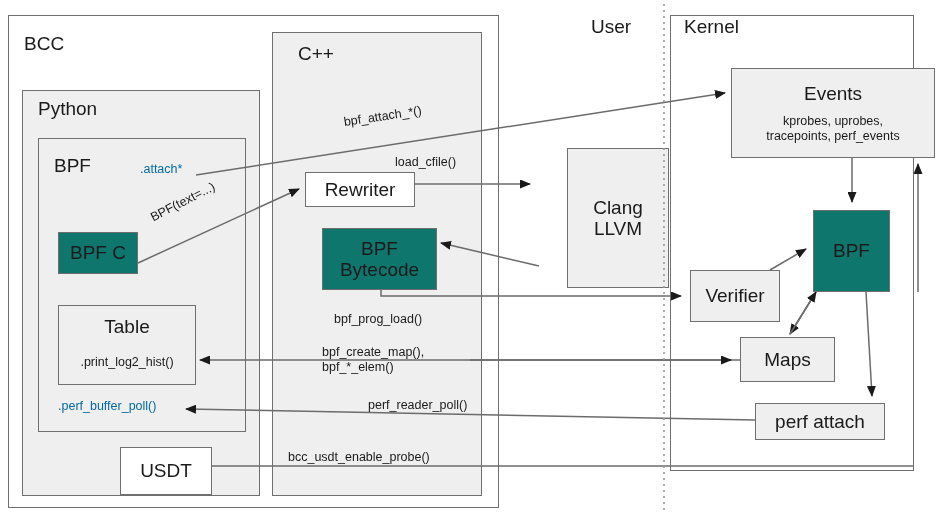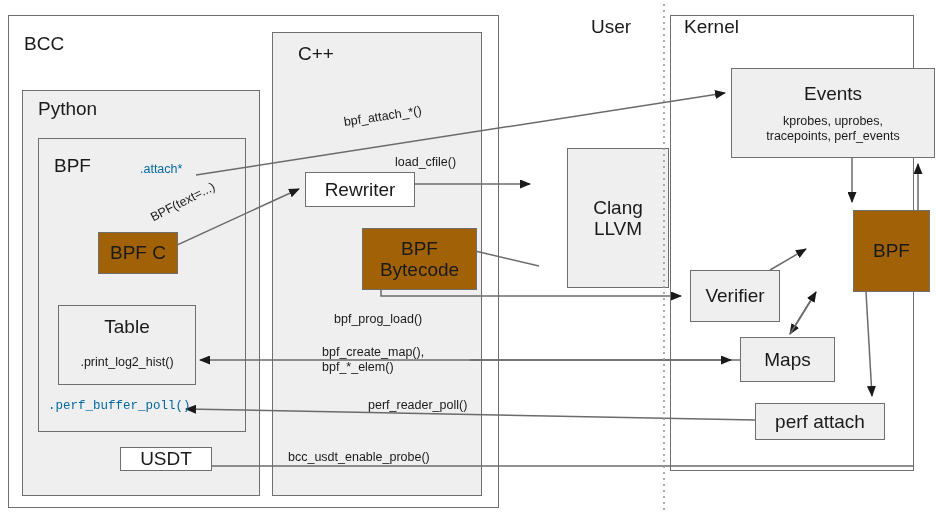--- a/index.html
+++ b/index.html
@@ -22,21 +22,21 @@
     width: 936px;
     height: 512px;
   }
   .box {
     position: absolute;
     box-sizing: border-box;
     border: 1.6px solid #6f6f6f;
     background: #efefef;
   }
   .box.white { background: #ffffff; }
-  .box.gray  { background: #a16207; margin-left: 40px; }
+  .box.gray  { background: #0f766e; }
   .region-label {
     position: absolute;
     font-size: 19px;
     color: #1a1a1a;
     white-space: nowrap;
   }
   .box-title {
     position: absolute;
     width: 100%;
     text-align: center;
@@ -142,29 +142,29 @@
 
   <div class="box gray" style="left:58px; top:232px; width:80px; height:42px;">
     <div class="centered">BPF C</div>
   </div>
 
   <div class="box" style="left:58px; top:305px; width:138px; height:80px;">
     <div class="box-title" style="top:10px;">Table</div>
     <div class="box-sub" style="top:49px;">.print_log2_hist()</div>
   </div>
 
-  <div class="box white" style="left:120px; top:447px; width:92px; height:24px;">
+  <div class="box white" style="left:120px; top:447px; width:92px; height:48px;">
     <div class="centered">USDT</div>
   </div>
 
   <div class="region-label" style="left:54px; top:155px;">BPF</div>
 
   <div class="api-label" style="left:140px; top:162px;">.attach*</div>
 
-  <div class="api-label" style="left:48px; top:399px;font-family:Liberation Mono, monospace;">.perf_buffer_poll()</div>
+  <div class="api-label" style="left:58px; top:399px;">.perf_buffer_poll()</div>
 
   <div class="box white" style="left:305px; top:172px; width:110px; height:35px;">
     <div class="centered">Rewriter</div>
   </div>
 
   <div class="box gray" style="left:322px; top:228px; width:115px; height:62px;">
     <div class="centered two">
       <span>BPF</span><br>
       <span>Bytecode</span>
     </div>

